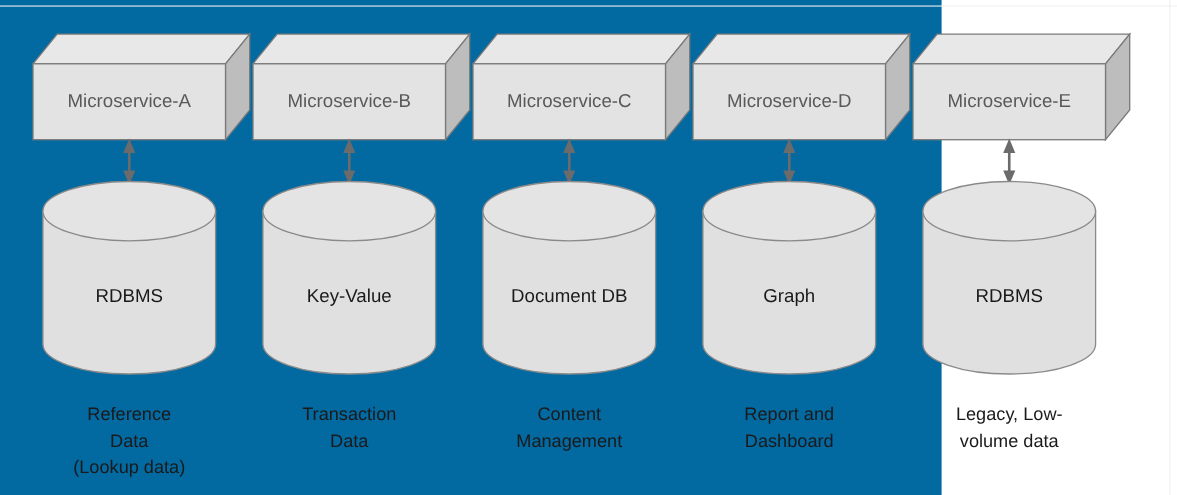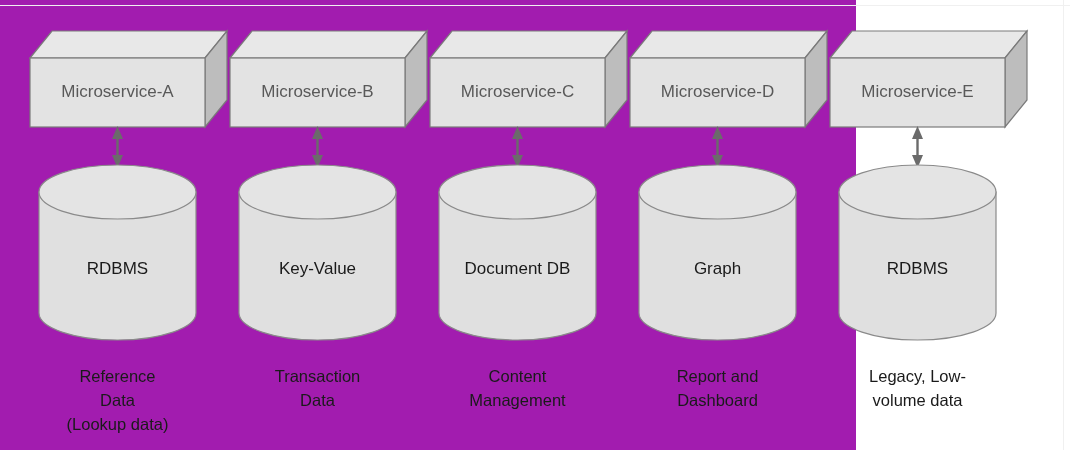--- a/index.html
+++ b/index.html
@@ -14,21 +14,21 @@
     height: 450px;
     overflow: hidden;
     position: relative;
   }
   #diagram-root {
     position: absolute;
     left: 0;
     top: 0;
     width: 856px;
     height: 450px;
-    background: #a21caf;
+    background: #0369a1;
   }
   .frame-border-top {
     position: absolute;
     left: 0;
     top: 5px;
     width: 1070px;
     height: 1px;
     background: #f0f0f0;
   }
   .frame-border-right {

